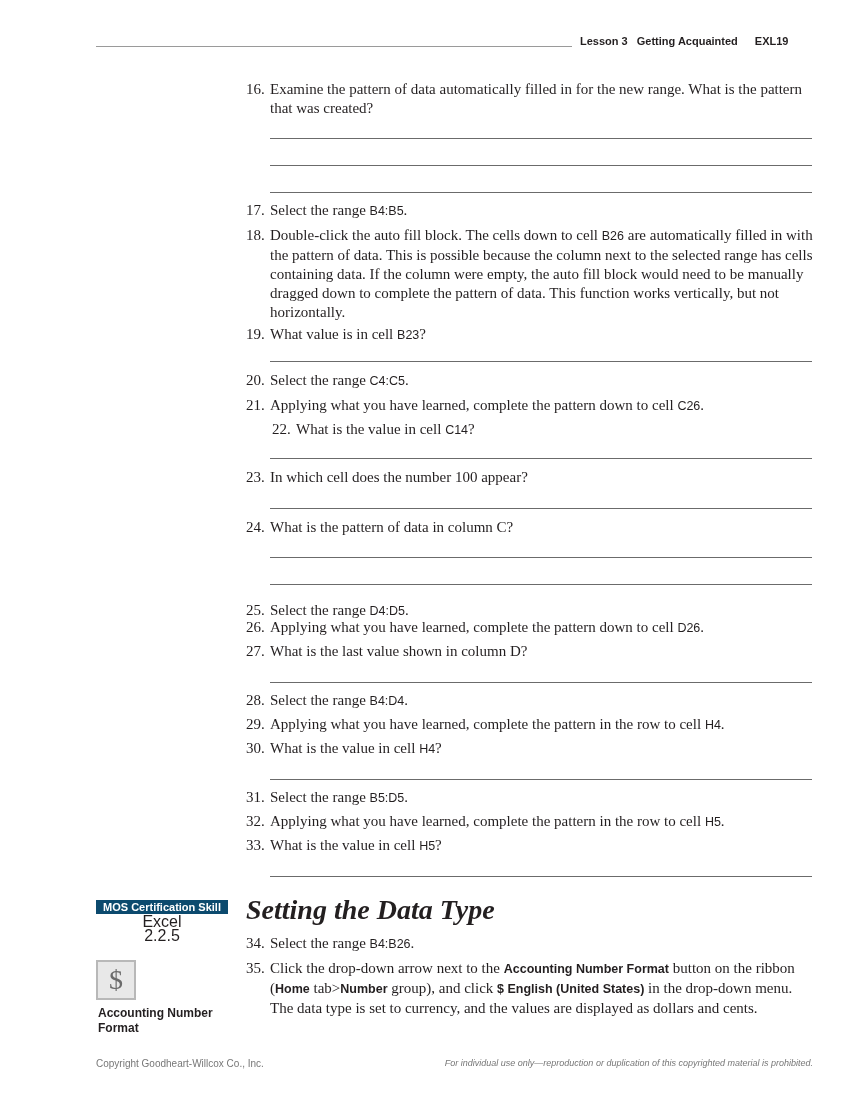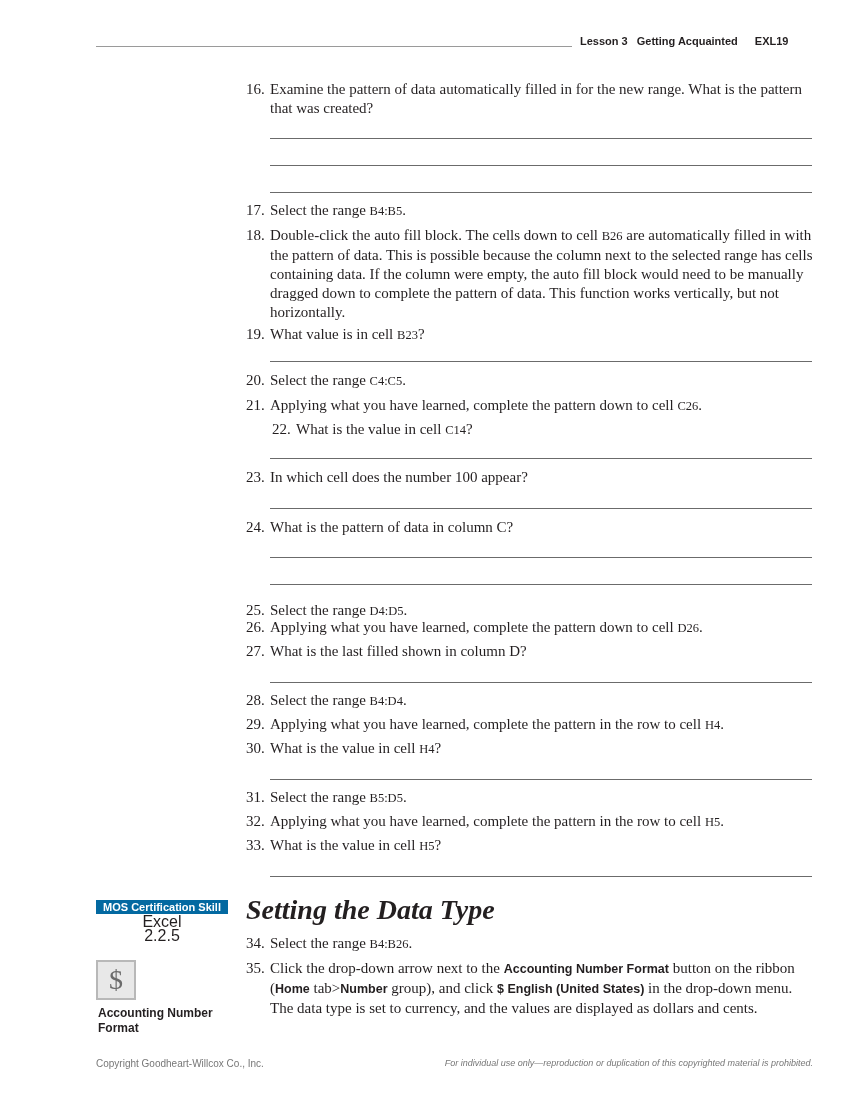--- a/index.html
+++ b/index.html
@@ -7,27 +7,27 @@
 
   .header-rule { position: absolute; left: 96px; top: 46px; width: 476px; border-top: 1px solid #9a9a9a; }
   .running-head { position: absolute; top: 35px; left: 580px; font-family: "Liberation Sans", sans-serif; font-weight: bold; font-size: 11px; white-space: nowrap; }
   .running-head .lesson { margin-right: 6px; }
   .running-head .title { margin-right: 14px; }
 
   .col { position: absolute; left: 246px; width: 568px; }
   .step { position: absolute; left: 0; width: 568px; font-family: "Liberation Serif", serif; font-size: 15px; line-height: 19px; }
   .step .num { position: absolute; left: 0; top: 0; width: 24px; }
   .step .txt { display: block; margin-left: 24px; }
-  .cell { font-family: Liberation Serif, serif; font-size: 12.5px; }
+  .cell { font-family: Liberation Sans, sans-serif; font-size: 12.5px; }
   .b { font-family: "Liberation Sans", sans-serif; font-weight: bold; font-size: 12.5px; }
   .answer-line { position: absolute; left: 24px; width: 542px; border-top: 1px solid #6b6b6b; }
 
   .section-title { position: absolute; left: 246px; top: 893px; font-family: "Liberation Serif", serif; font-style: italic; font-weight: bold; font-size: 28px; line-height: 34px; }
 
-  .mos-badge { position: absolute; left: 96px; top: 900px; width: 132px; height: 14px; background: #0369a1; color: #fff; font-family: "Liberation Sans", sans-serif; font-weight: bold; font-size: 11px; line-height: 14px; text-align: center; }
+  .mos-badge { position: absolute; left: 96px; top: 900px; width: 132px; height: 14px; background: #0c4a6e; color: #fff; font-family: "Liberation Sans", sans-serif; font-weight: bold; font-size: 11px; line-height: 14px; text-align: center; }
   .mos-text { position: absolute; left: 96px; width: 132px; text-align: center; font-family: "Liberation Sans", sans-serif; font-size: 16px; line-height: 14px; }
   .icon-box { position: absolute; left: 96px; top: 960px; width: 40px; height: 40px; background: #e8e8e8; border: 2px solid #b8b8b8; box-sizing: border-box; display: flex; align-items: center; justify-content: center; font-family: "Liberation Serif", serif; font-size: 28px; color: #6b6b6b; }
   .icon-label { position: absolute; left: 98px; top: 1006px; width: 140px; font-family: "Liberation Sans", sans-serif; font-weight: bold; font-size: 12px; line-height: 15px; }
 
   .footer-left { position: absolute; left: 96px; top: 1058px; font-family: "Liberation Sans", sans-serif; font-size: 10px; color: #777; }
   .footer-right { position: absolute; right: 36px; top: 1058px; font-family: "Liberation Sans", sans-serif; font-size: 9px; color: #777; font-style: italic; }
 </style>
 </head>
 <body>
 
@@ -98,21 +98,21 @@
     <span class="txt"><span>Select the range </span><span class="cell">D4:D5</span><span>.</span></span>
   </div>
 
   <div class="step" style="top:618px;">
     <span class="num">26.</span>
     <span class="txt"><span>Applying what you have learned, complete the pattern down to cell </span><span class="cell">D26</span><span>.</span></span>
   </div>
 
   <div class="step" style="top:642px;">
     <span class="num">27.</span>
-    <span class="txt">What is the last filled shown in column D?</span>
+    <span class="txt">What is the last value shown in column D?</span>
   </div>
   <div class="answer-line" style="top:682px;"></div>
 
   <div class="step" style="top:691px;">
     <span class="num">28.</span>
     <span class="txt"><span>Select the range </span><span class="cell">B4:D4</span><span>.</span></span>
   </div>
 
   <div class="step" style="top:715px;">
     <span class="num">29.</span>

